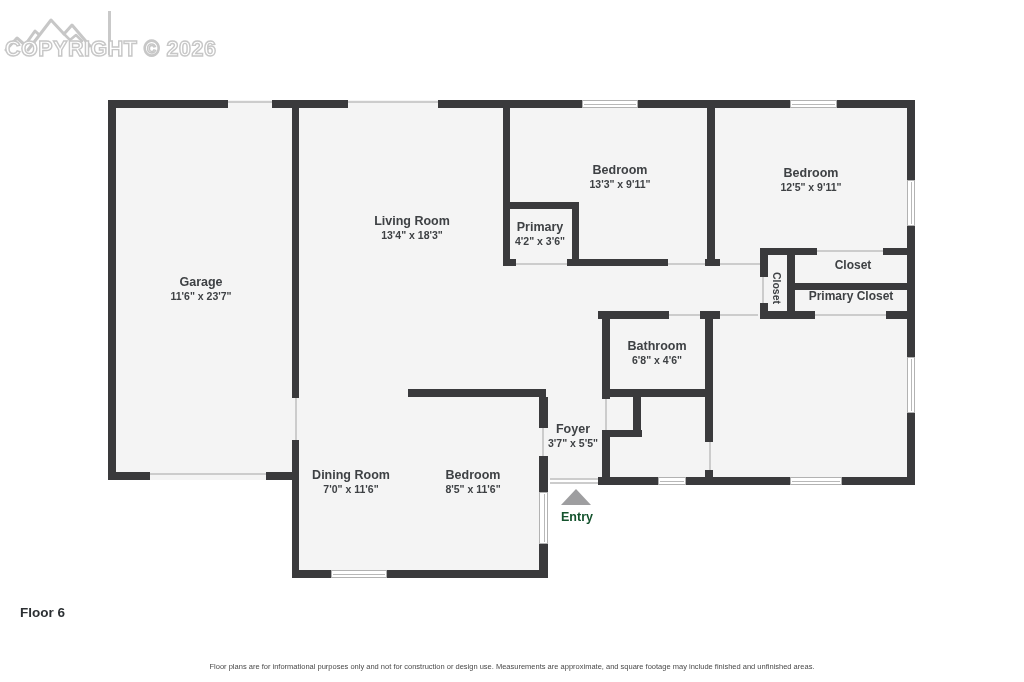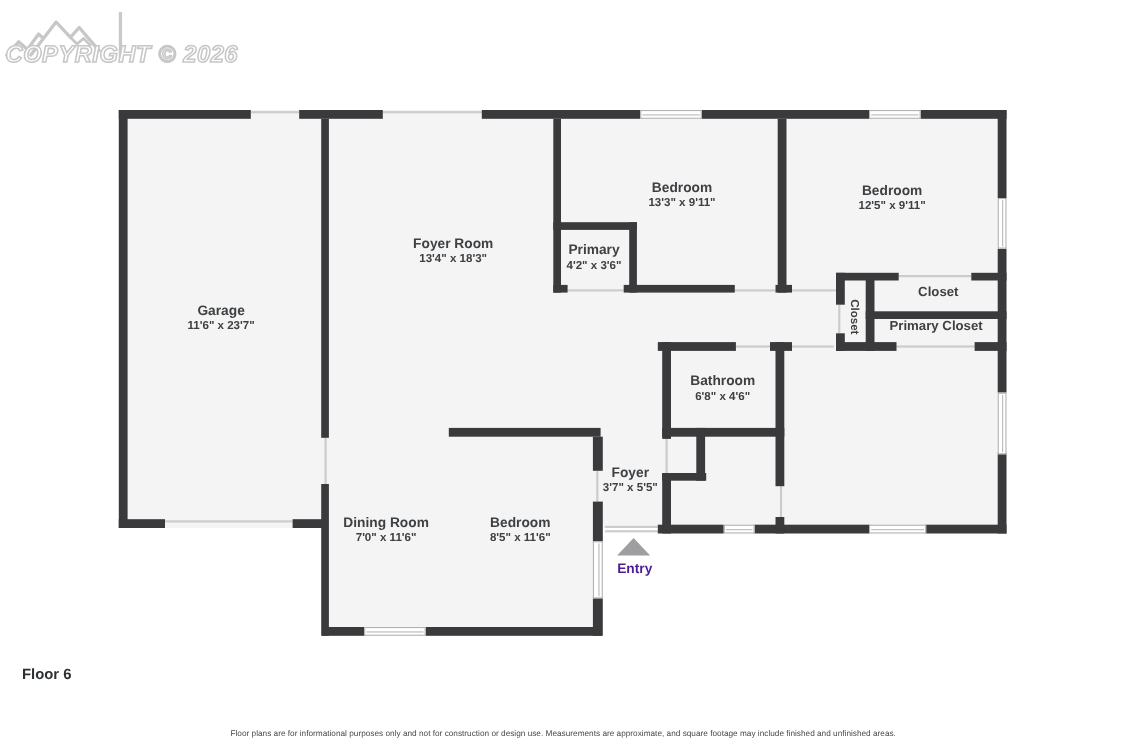--- a/index.html
+++ b/index.html
@@ -14,28 +14,28 @@
   .ln{position:absolute;background:#cccccc;}
   .lbl{position:absolute;transform:translate(-50%,-50%);text-align:center;color:#3e4144;font-weight:700;z-index:5;}
   .lbl .t{font-size:12.5px;line-height:1.12;white-space:nowrap;}
   .lbl .d{font-size:10.5px;line-height:1.1;margin-top:2px;white-space:nowrap;}
   .lbl.small .t{font-size:12px;}
   .lbl.wrap{width:100px;}
   .lbl.wrap .t{white-space:normal;}
   .lbl.rot{transform:translate(-50%,-50%) rotate(90deg);}
   .lbl.rot .t{font-size:10.5px;}
   .tri{position:absolute;width:0;height:0;border-left:15px solid transparent;border-right:15px solid transparent;border-bottom:16px solid #9e9ea0;}
-  .entry-lbl{position:absolute;transform:translate(-50%,0);color:#4c1d95;font-weight:700;font-size:12.5px;}
+  .entry-lbl{position:absolute;transform:translate(-50%,0);color:#14532d;font-weight:700;font-size:12.5px;}
   .floor-lbl{position:absolute;left:20px;top:605px;font-size:13.5px;font-weight:700;color:#2c3033;}
   .disclaimer{position:absolute;left:0;right:0;top:662px;text-align:center;font-size:7.5px;color:#4a4a4a;}
   .logo{position:absolute;left:4px;top:4px;width:230px;height:62px;}
   .logo .bar{position:absolute;left:104px;top:7px;width:3px;height:44px;background:#c9c9c9;}
   .outline-txt{position:absolute;font-weight:800;color:#ffffff;-webkit-text-stroke:1.4px #c7c7c7;text-shadow:0 0 0 #c7c7c7;}
   .brand{left:113px;top:8px;font-size:31px;letter-spacing:1px;}
-  .copyright{left:1px;top:33px;font-size:21.5px;letter-spacing:0.5px;font-style:italic;}
+  .copyright{left:1px;top:33px;font-size:21.5px;letter-spacing:0.5px;}
   .mtn{position:absolute;left:0;top:4px;}
 </style>
 </head>
 <body>
 
 <div class="logo">
   <svg class="mtn" width="102" height="46" viewBox="0 0 102 46">
     <polyline points="2,42 13,30 21,37 31,23 40,31" fill="#ffffff" stroke="#c7c7c7" stroke-width="3" stroke-linejoin="round" stroke-linecap="round"></polyline>
     <polyline points="24,42 47,12 60,26 68,17 86,38" fill="#ffffff" stroke="#c7c7c7" stroke-width="3" stroke-linejoin="round" stroke-linecap="round"></polyline>
     <polyline points="60,26 66,32 72,27 78,33" fill="none" stroke="#c7c7c7" stroke-width="2.5" stroke-linejoin="round" stroke-linecap="round"></polyline>
@@ -121,21 +121,21 @@
   <i class="wd h" style="left:658px;top:477px;width:28px;height:8px"></i>
   <i class="wd h" style="left:790px;top:477px;width:52px;height:8px"></i>
   <i class="wd h" style="left:331px;top:570px;width:56px;height:8px"></i>
   <i class="wd v" style="left:539px;top:492px;width:9px;height:52px"></i>
 
   <div class="lbl" style="left:201px;top:289px">
     <div class="t">Garage</div>
     <div class="d">11'6" x 23'7"</div>
   </div>
   <div class="lbl" style="left:412px;top:228px">
-    <div class="t">Foyer Room</div>
+    <div class="t">Living Room</div>
     <div class="d">13'4" x 18'3"</div>
   </div>
   <div class="lbl" style="left:540px;top:234px">
     <div class="t">Primary</div>
     <div class="d">4'2" x 3'6"</div>
   </div>
   <div class="lbl" style="left:620px;top:177px">
     <div class="t">Bedroom</div>
     <div class="d">13'3" x 9'11"</div>
   </div>

